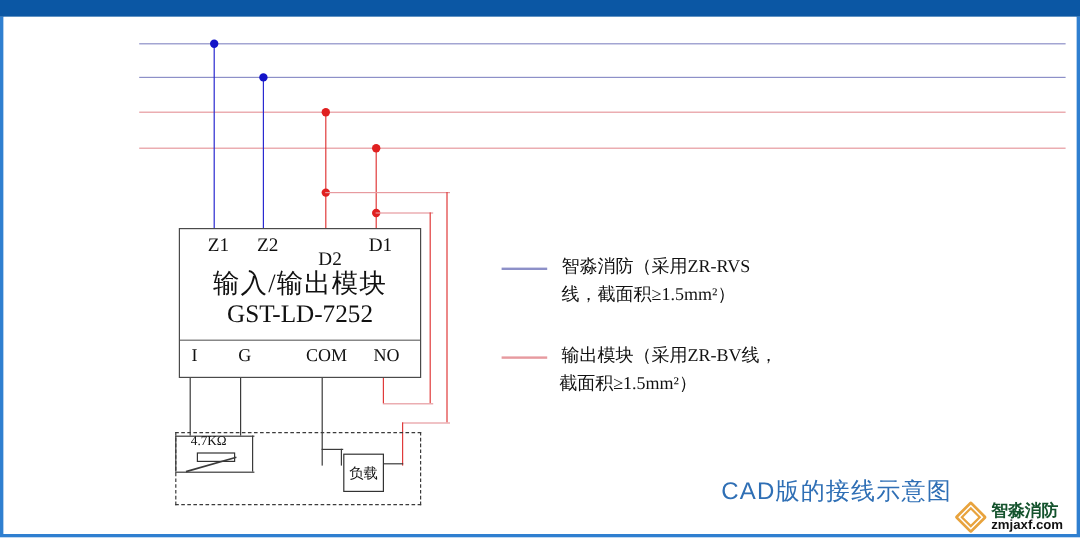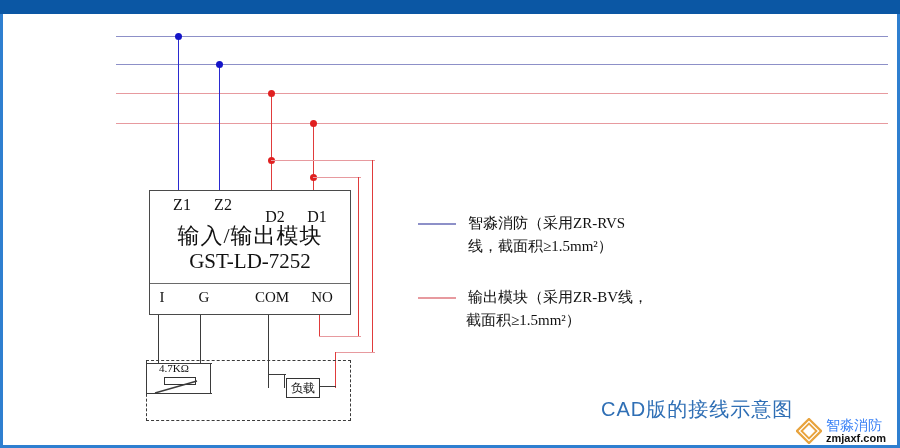--- a/index.html
+++ b/index.html
@@ -111,21 +111,21 @@
     white-space:nowrap;
     letter-spacing:1px;
   }
 
   
   .watermark{position:absolute;display:flex;align-items:center;gap:4px;}
   .wm-logo{width:26px;height:26px;position:relative;}
   .wm-text{display:flex;flex-direction:column;line-height:1.05;}
   .wm-cn{
     font-family:"Liberation Sans", sans-serif;
-    font-size:14px;font-weight:normal;color:#3b82f6;white-space:nowrap;
+    font-size:14px;font-weight:bold;color:#14532d;white-space:nowrap;
   }
   .wm-url{
     font-family:"Liberation Sans", sans-serif;
     font-size:11px;font-weight:bold;color:#111;white-space:nowrap;
   }
 </style>
 </head>
 <body>
 
 <div id="page">
@@ -176,21 +176,21 @@
     <div class="hline pwr-h" style="left:332px;top:338px;width:40px;"></div>
     <div class="vline pwr-v" style="left:332px;top:338px;height:36px;"></div>
 
     <div class="module" style="left:146px;top:176px;width:202px;height:125px;">
 
       <div class="divider" style="left:0;top:92px;width:100%;height:0;border-top:1px solid #6a6a6a;"></div>
 
       <span class="term" style="left:32px;top:5px;">Z1</span>
       <span class="term" style="left:73px;top:5px;">Z2</span>
       <span class="term" style="left:125px;top:5px;margin-top:12px;">D2</span>
-      <span class="term" style="left:167px;top:17px;">D1</span>
+      <span class="term" style="left:167px;top:5px;">D1</span>
 
       <div class="mod-title cn" style="top:30px;">输入/输出模块</div>
       <div class="mod-title en" style="top:58px;">GST-LD-7252</div>
 
       <span class="term" style="left:12px;top:98px;font-size:15px;">I</span>
       <span class="term" style="left:54px;top:98px;font-size:15px;">G</span>
       <span class="term" style="left:122px;top:98px;font-size:15px;">COM</span>
       <span class="term" style="left:172px;top:98px;font-size:15px;">NO</span>
     </div>
 
@@ -208,21 +208,21 @@
     <span class="res-label" style="left:156px;top:348px;">4.7KΩ</span>
 
     <div class="smallbox" style="left:161px;top:363px;width:32px;height:8px;"></div>
 
     <svg style="position:absolute;left:150px;top:366px;width:56px;height:16px;overflow:visible;">
       <line x1="2" y1="13" x2="44" y2="1" stroke="#3b3b3b" stroke-width="1.4"></line>
     </svg>
 
     <div class="hline blk-h" style="left:265px;top:360px;width:18px;"></div>
     <div class="vline blk-v" style="left:281px;top:360px;height:14px;"></div>
-    <div class="smallbox" style="left:283px;top:364px;width:34px;height:20px;">负载</div>
+    <div class="smallbox" style="left:283px;top:364px;width:34px;height:32px;">负载</div>
     <div class="hline blk-h" style="left:317px;top:372px;width:16px;"></div>
 
     <div class="enclosure" style="left:143px;top:346px;width:205px;height:61px;"></div>
 
     <div class="legend-row" style="left:415px;top:198px;">
       <div class="legend-swatch" style="left:0;top:11px;width:38px;border-top-color:#8d90c8;"></div>
       <div class="legend-text" style="left:50px;top:0px;">智淼消防（采用ZR-RVS</div>
       <div class="legend-text" style="left:50px;top:23px;">线，截面积≥1.5mm²）</div>
     </div>
 

